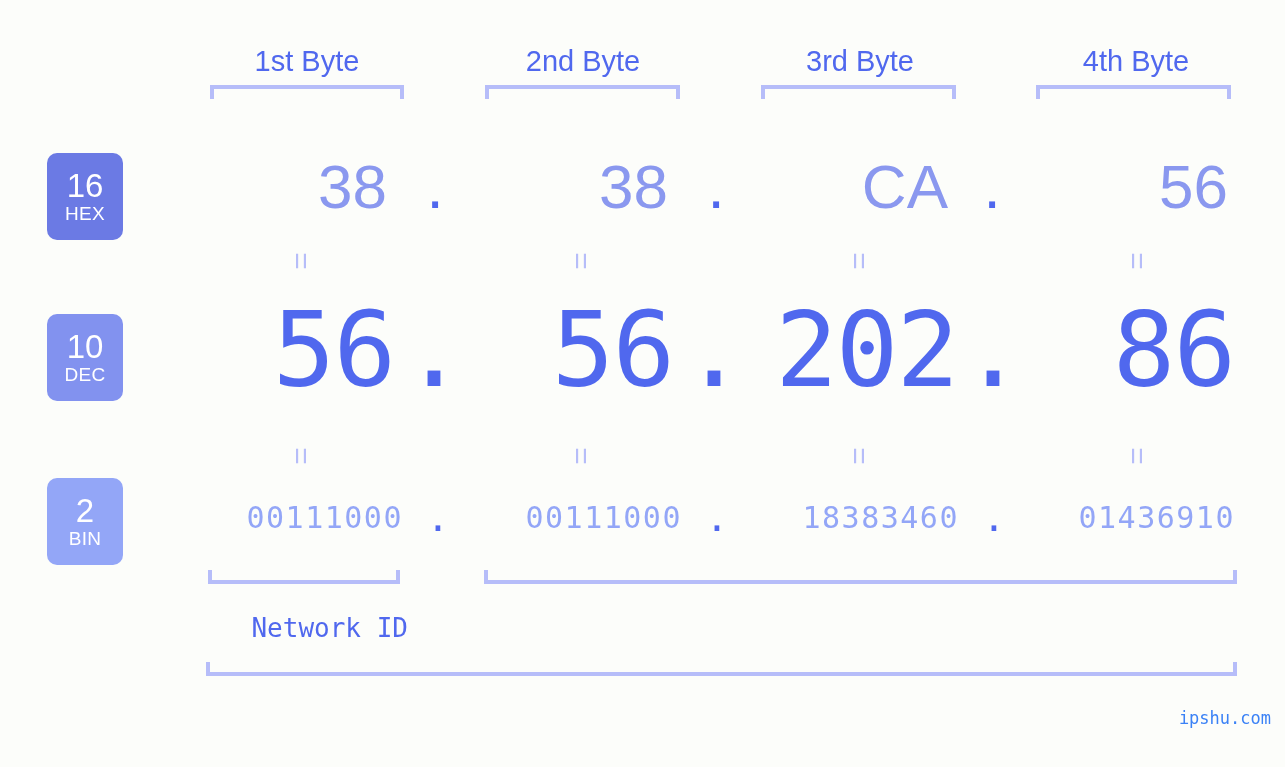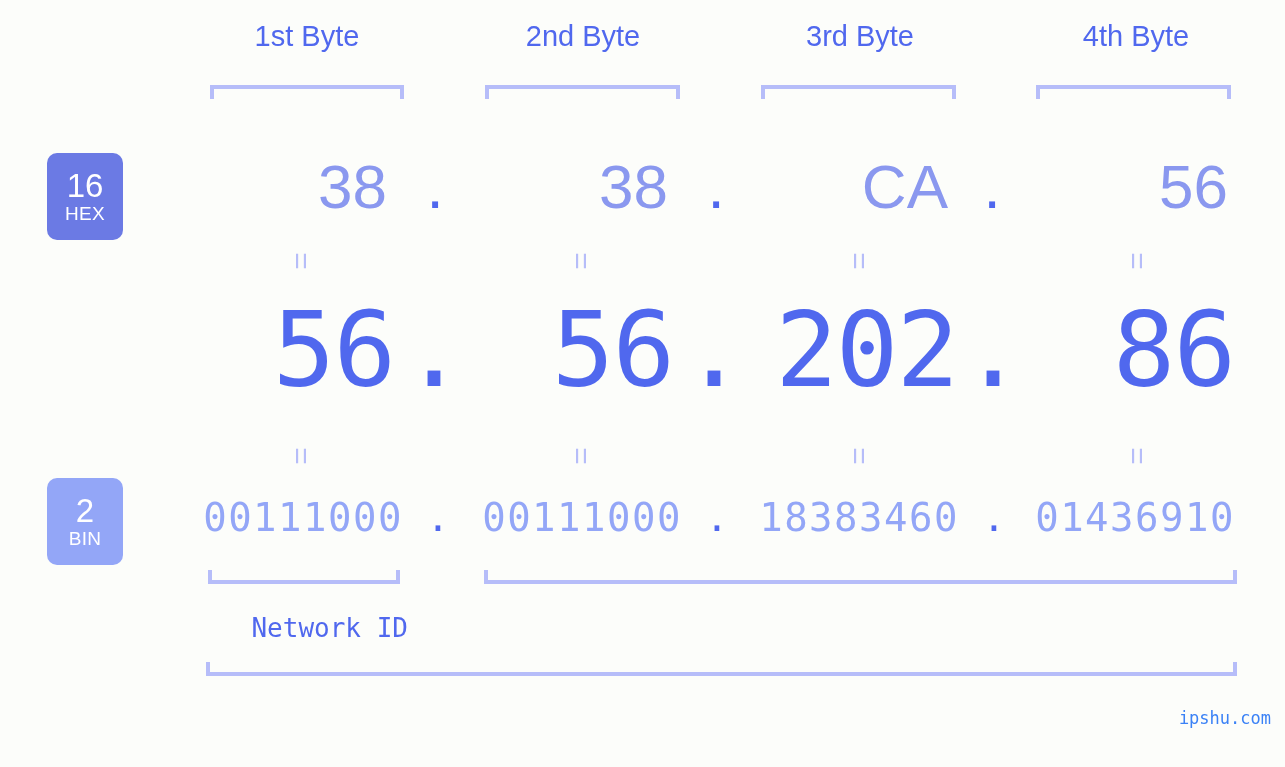--- a/index.html
+++ b/index.html
@@ -15,21 +15,21 @@
   }
   #page {
     position: relative;
     width: 1285px;
     height: 767px;
   }
 
   
   .byte-label {
     position: absolute;
-    top: 17px;
+    top: 42px;
     height: 38px;
     line-height: 38px;
     text-align: center;
     font-size: 29px;
     color: #5068ee;
     font-family: "Liberation Sans", sans-serif;
     white-space: nowrap;
   }
 
   
@@ -116,21 +116,21 @@
     line-height: 112px;
     font-size: 104px;
     color: #5068ee;
     font-family: "DejaVu Sans Mono", monospace;
   }
 
   .bin-row .cell {
     top: 490px;
     height: 56px;
     line-height: 56px;
-    font-size: 39px;
+    font-size: 30px;
     color: #93a6f7;
     font-family: "DejaVu Sans Mono", monospace;
     letter-spacing: 1.5px;
   }
   .bin-row .dot {
     top: 490px;
     height: 56px;
     line-height: 56px;
     font-size: 38px;
     color: #5068ee;
@@ -206,20 +206,24 @@
   <div class="byte-label" style="left:1036px; width:200px;">4th Byte</div>
 
   <div class="top-bracket" style="left:210px; width:194px;"></div>
   <div class="top-bracket" style="left:485px; width:195px;"></div>
   <div class="top-bracket" style="left:761px; width:195px;"></div>
   <div class="top-bracket" style="left:1036px; width:195px;"></div>
 
   <div class="badge" id="badge-hex">
     <span class="num">16</span>
     <span class="word">HEX</span>
+  </div>
+  <div class="badge" id="badge-dec">
+    <span class="num">10</span>
+    <span class="word">DEC</span>
   </div>
   <div class="badge" id="badge-bin">
     <span class="num">2</span>
     <span class="word">BIN</span>
   </div>
 
   <div class="hex-row">
     <div class="cell" style="left:207px; width:180px;">38</div>
     <div class="dot" style="left:397px; width:76px;">.</div>
     <div class="cell" style="left:488px; width:180px;">38</div>

